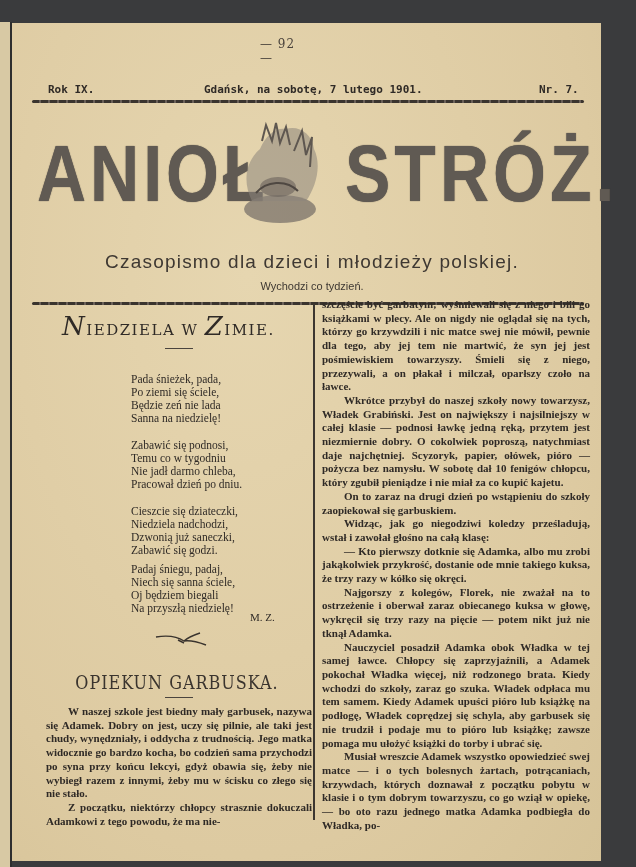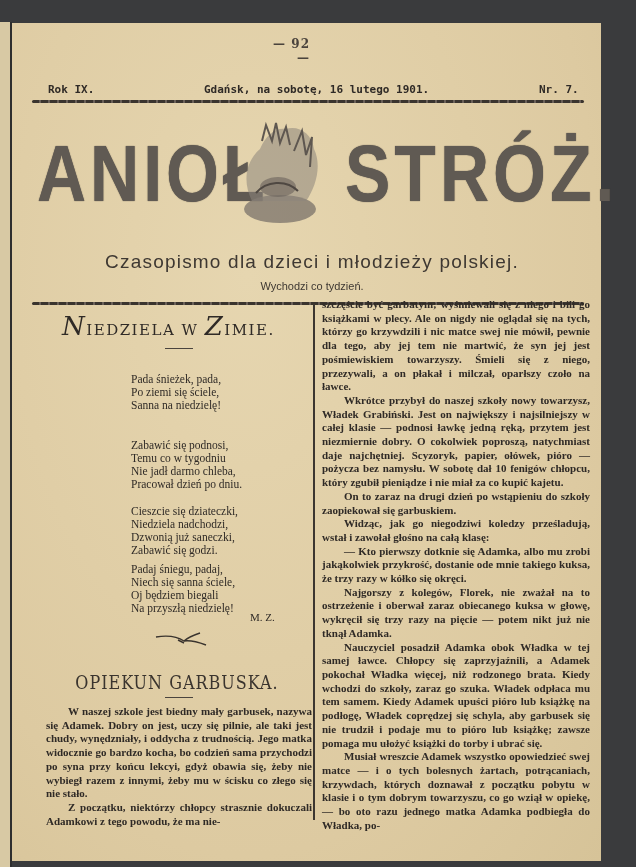--- a/index.html
+++ b/index.html
@@ -14,22 +14,22 @@
     background: #d8c9a4;
     border-right: 2px solid #2e2e2e;
   }
   .page {
     position: absolute; left: 12px; top: 23px; width: 589px; height: 838px;
     background: #e0cfa8;
     background-image: radial-gradient(ellipse at 40% 30%, #e6d6b0 0%, #ddcaa1 70%, #d6c398 100%);
     color: #2b2622;
   }
   .page-num {
-    position: absolute; left: 248px; top: 14px; width: 50px; text-align: right;
-    font-size: 12px; font-weight: bold; color: #4a433c; letter-spacing: 1px;
+    position: absolute; left: 248px; top: 14px; width: 50px; text-align: left;
+    font-size: 12px; font-weight: normal; color: #4a433c; letter-spacing: 1px;
   }
   .masthead-bar {
     position: absolute; left: 22px; top: 60px; width: 548px; height: 14px;
     font-family: "DejaVu Sans Mono", monospace; font-size: 11px; font-weight: bold; color: #2f2a26;
   }
   .masthead-bar span { position: absolute; top: 0; }
   .rule-wavy {
     position: absolute; left: 20px; width: 552px; height: 3px;
     background: repeating-linear-gradient(90deg, #3a342e 0 7px, #6a6058 7px 9px);
     border-radius: 2px;
@@ -95,21 +95,21 @@
 <body>
 
 <div class="left-strip"></div>
 
 <div class="page">
 
   <div class="page-num">— 92 —</div>
 
   <div class="masthead-bar">
     <span style="left:14px">Rok IX.</span>
-    <span style="left:170px">Gdańsk, na sobotę, 16 lutego 1901.</span>
+    <span style="left:170px">Gdańsk, na sobotę, 7 lutego 1901.</span>
     <span style="left:505px">Nr. 7.</span>
   </div>
   <div class="rule-wavy" style="top:77px"></div>
 
   <div class="title-row">
     <div class="title-word" style="left:0">ANIOŁ</div>
     <svg class="emblem" viewBox="0 0 92 104">
       <ellipse cx="48" cy="88" rx="36" ry="14" fill="#7a726a" opacity="0.75"></ellipse>
       <path d="M20 80 C10 60 14 40 28 28 C34 14 44 6 54 8 C66 4 80 12 82 28 C90 44 84 66 74 80 Z" fill="#8d857b" opacity="0.55"></path>
       <path d="M30 20 L34 4 L40 20 L44 2 L48 22 L54 6 L58 24" stroke="#5e5750" stroke-width="2" fill="none"></path>
@@ -128,20 +128,21 @@
 
   <div class="col-left">
     <div class="poem-title">
       <span class="cap">N</span><span>IEDZIELA W </span><span class="cap">Z</span><span>IMIE.</span>
     </div>
     <div class="short-rule" style="left:123px; top:47px; width:28px;"></div>
 
     <div class="stanza" style="top:72px">
       <div>Pada śnieżek, pada,</div>
       <div>Po ziemi się ściele,</div>
+      <div>Będzie zeń nie lada</div>
       <div>Sanna na niedzielę!</div>
     </div>
     <div class="stanza" style="top:138px">
       <div>Zabawić się podnosi,</div>
       <div>Temu co w tygodniu</div>
       <div>Nie jadł darmo chleba,</div>
       <div>Pracował dzień po dniu.</div>
     </div>
     <div class="stanza" style="top:204px">
       <div>Cieszcie się dziateczki,</div>

